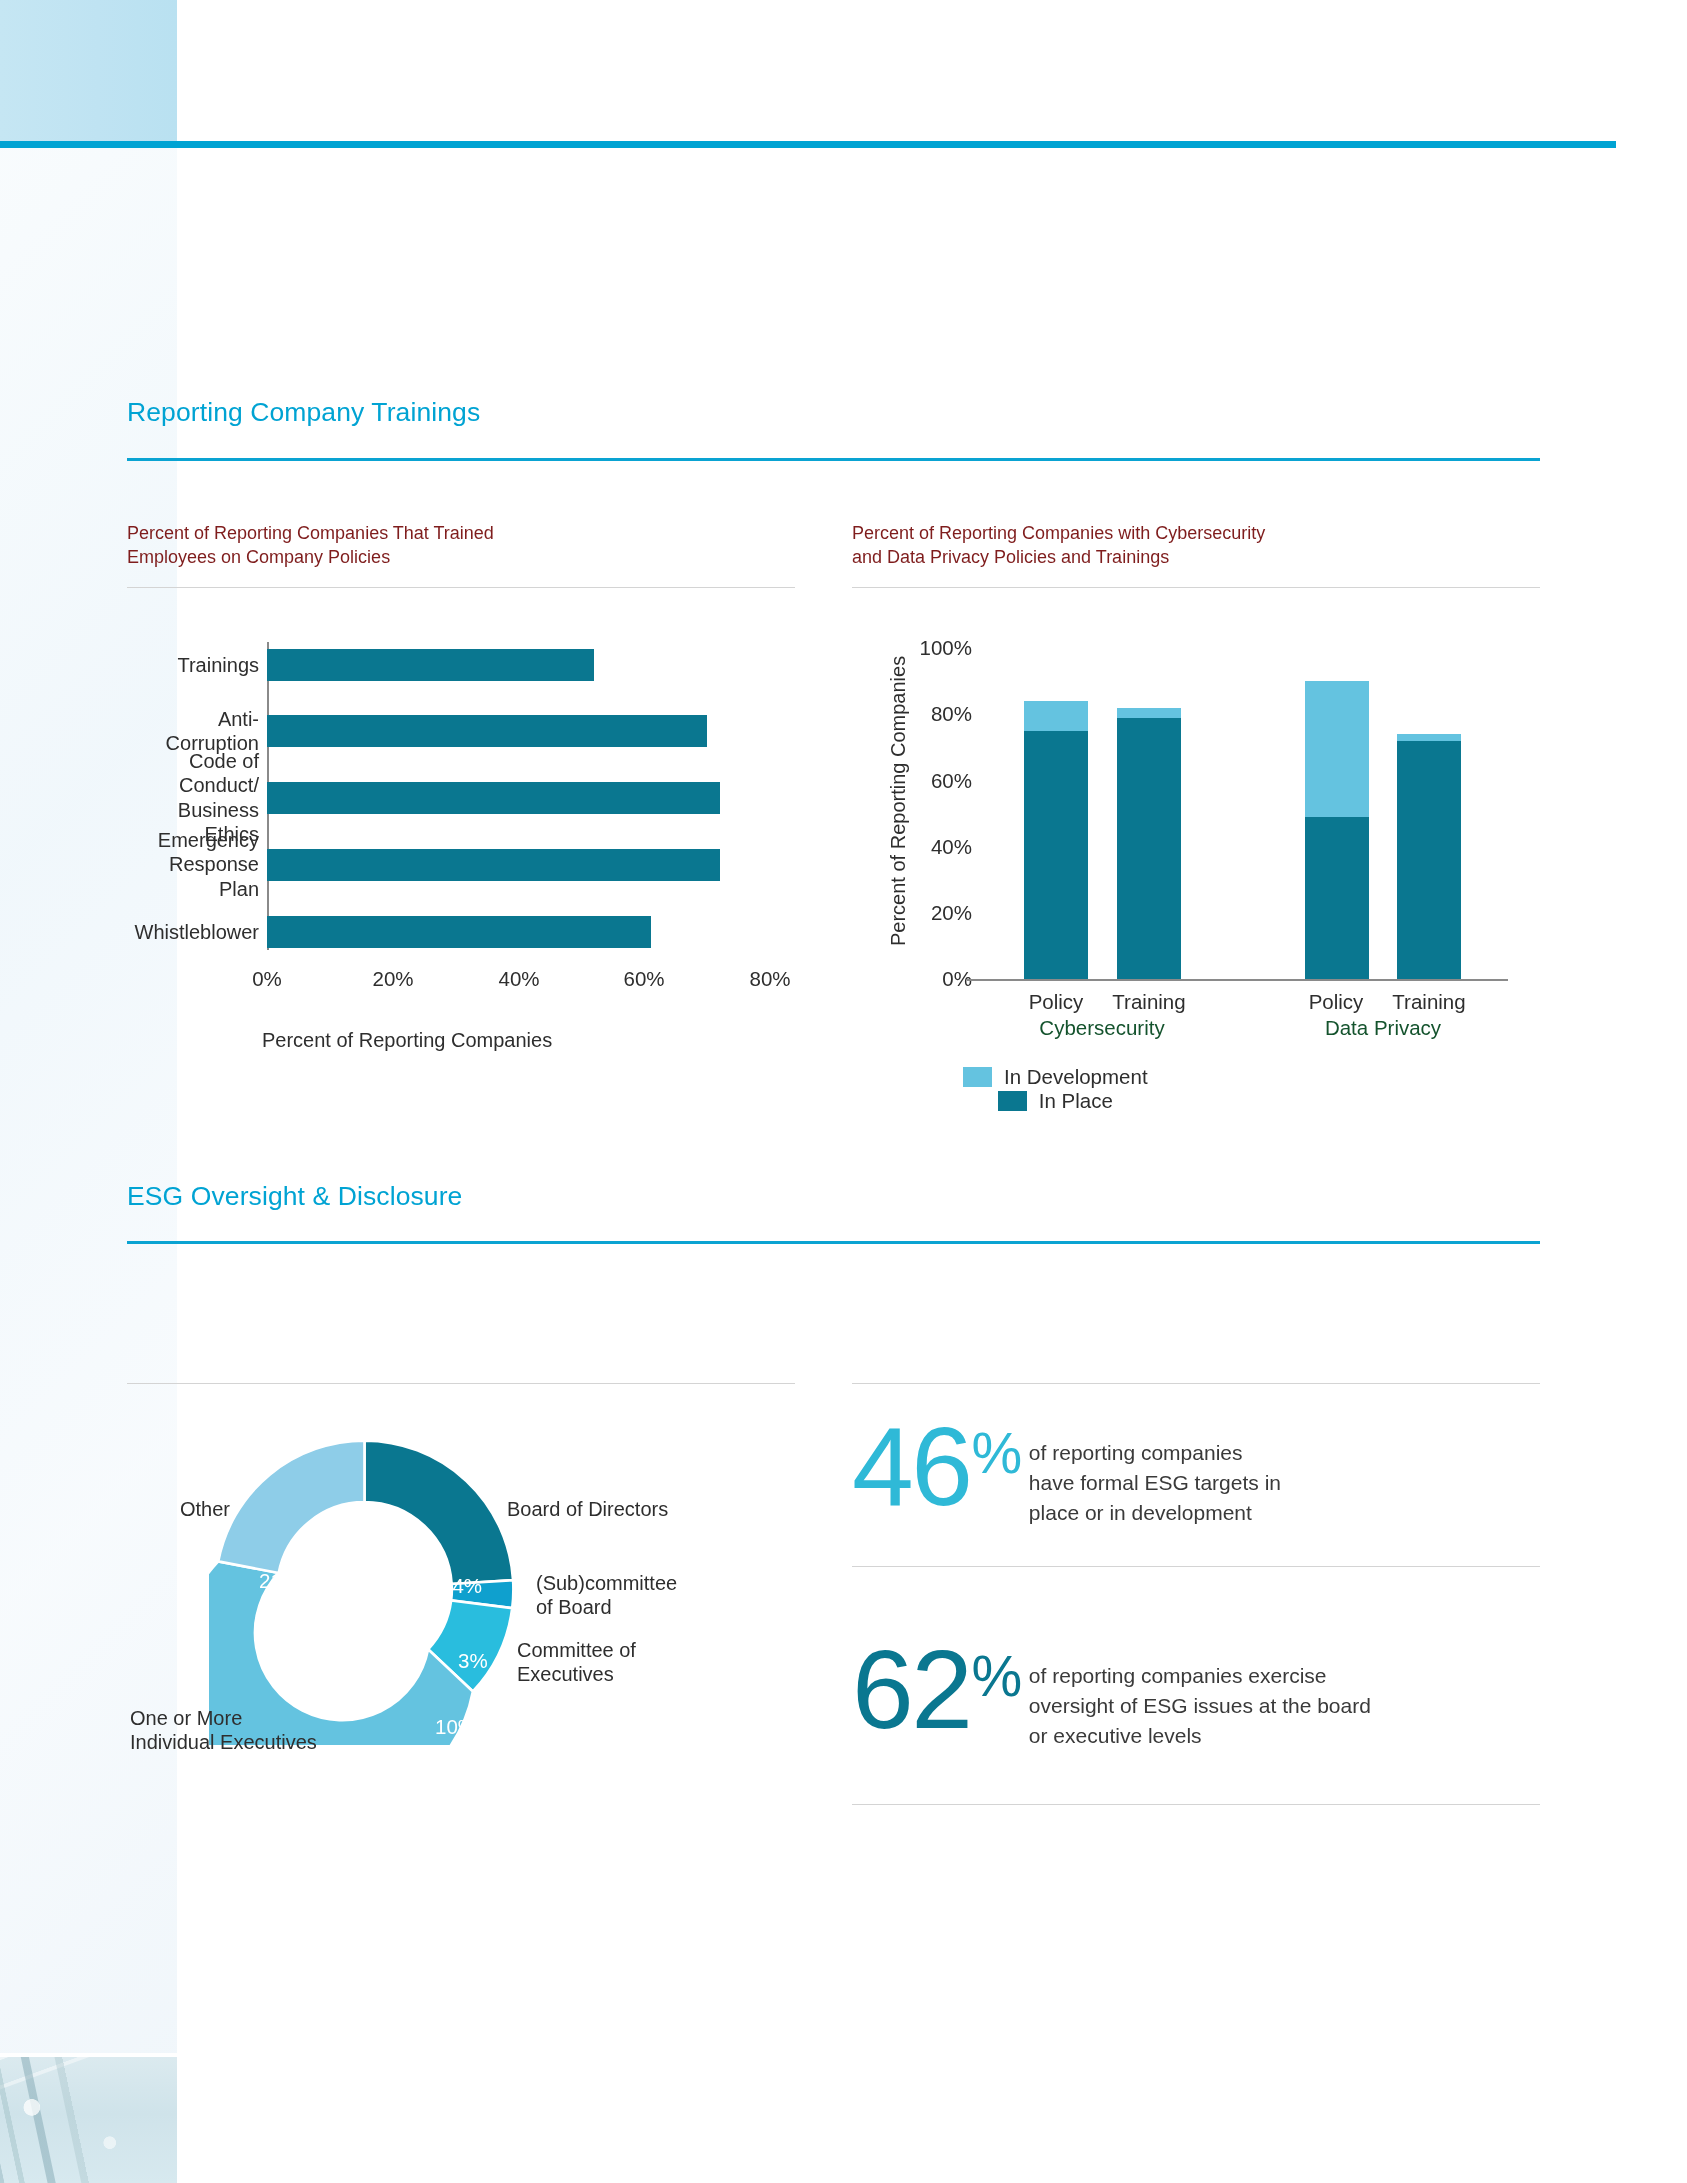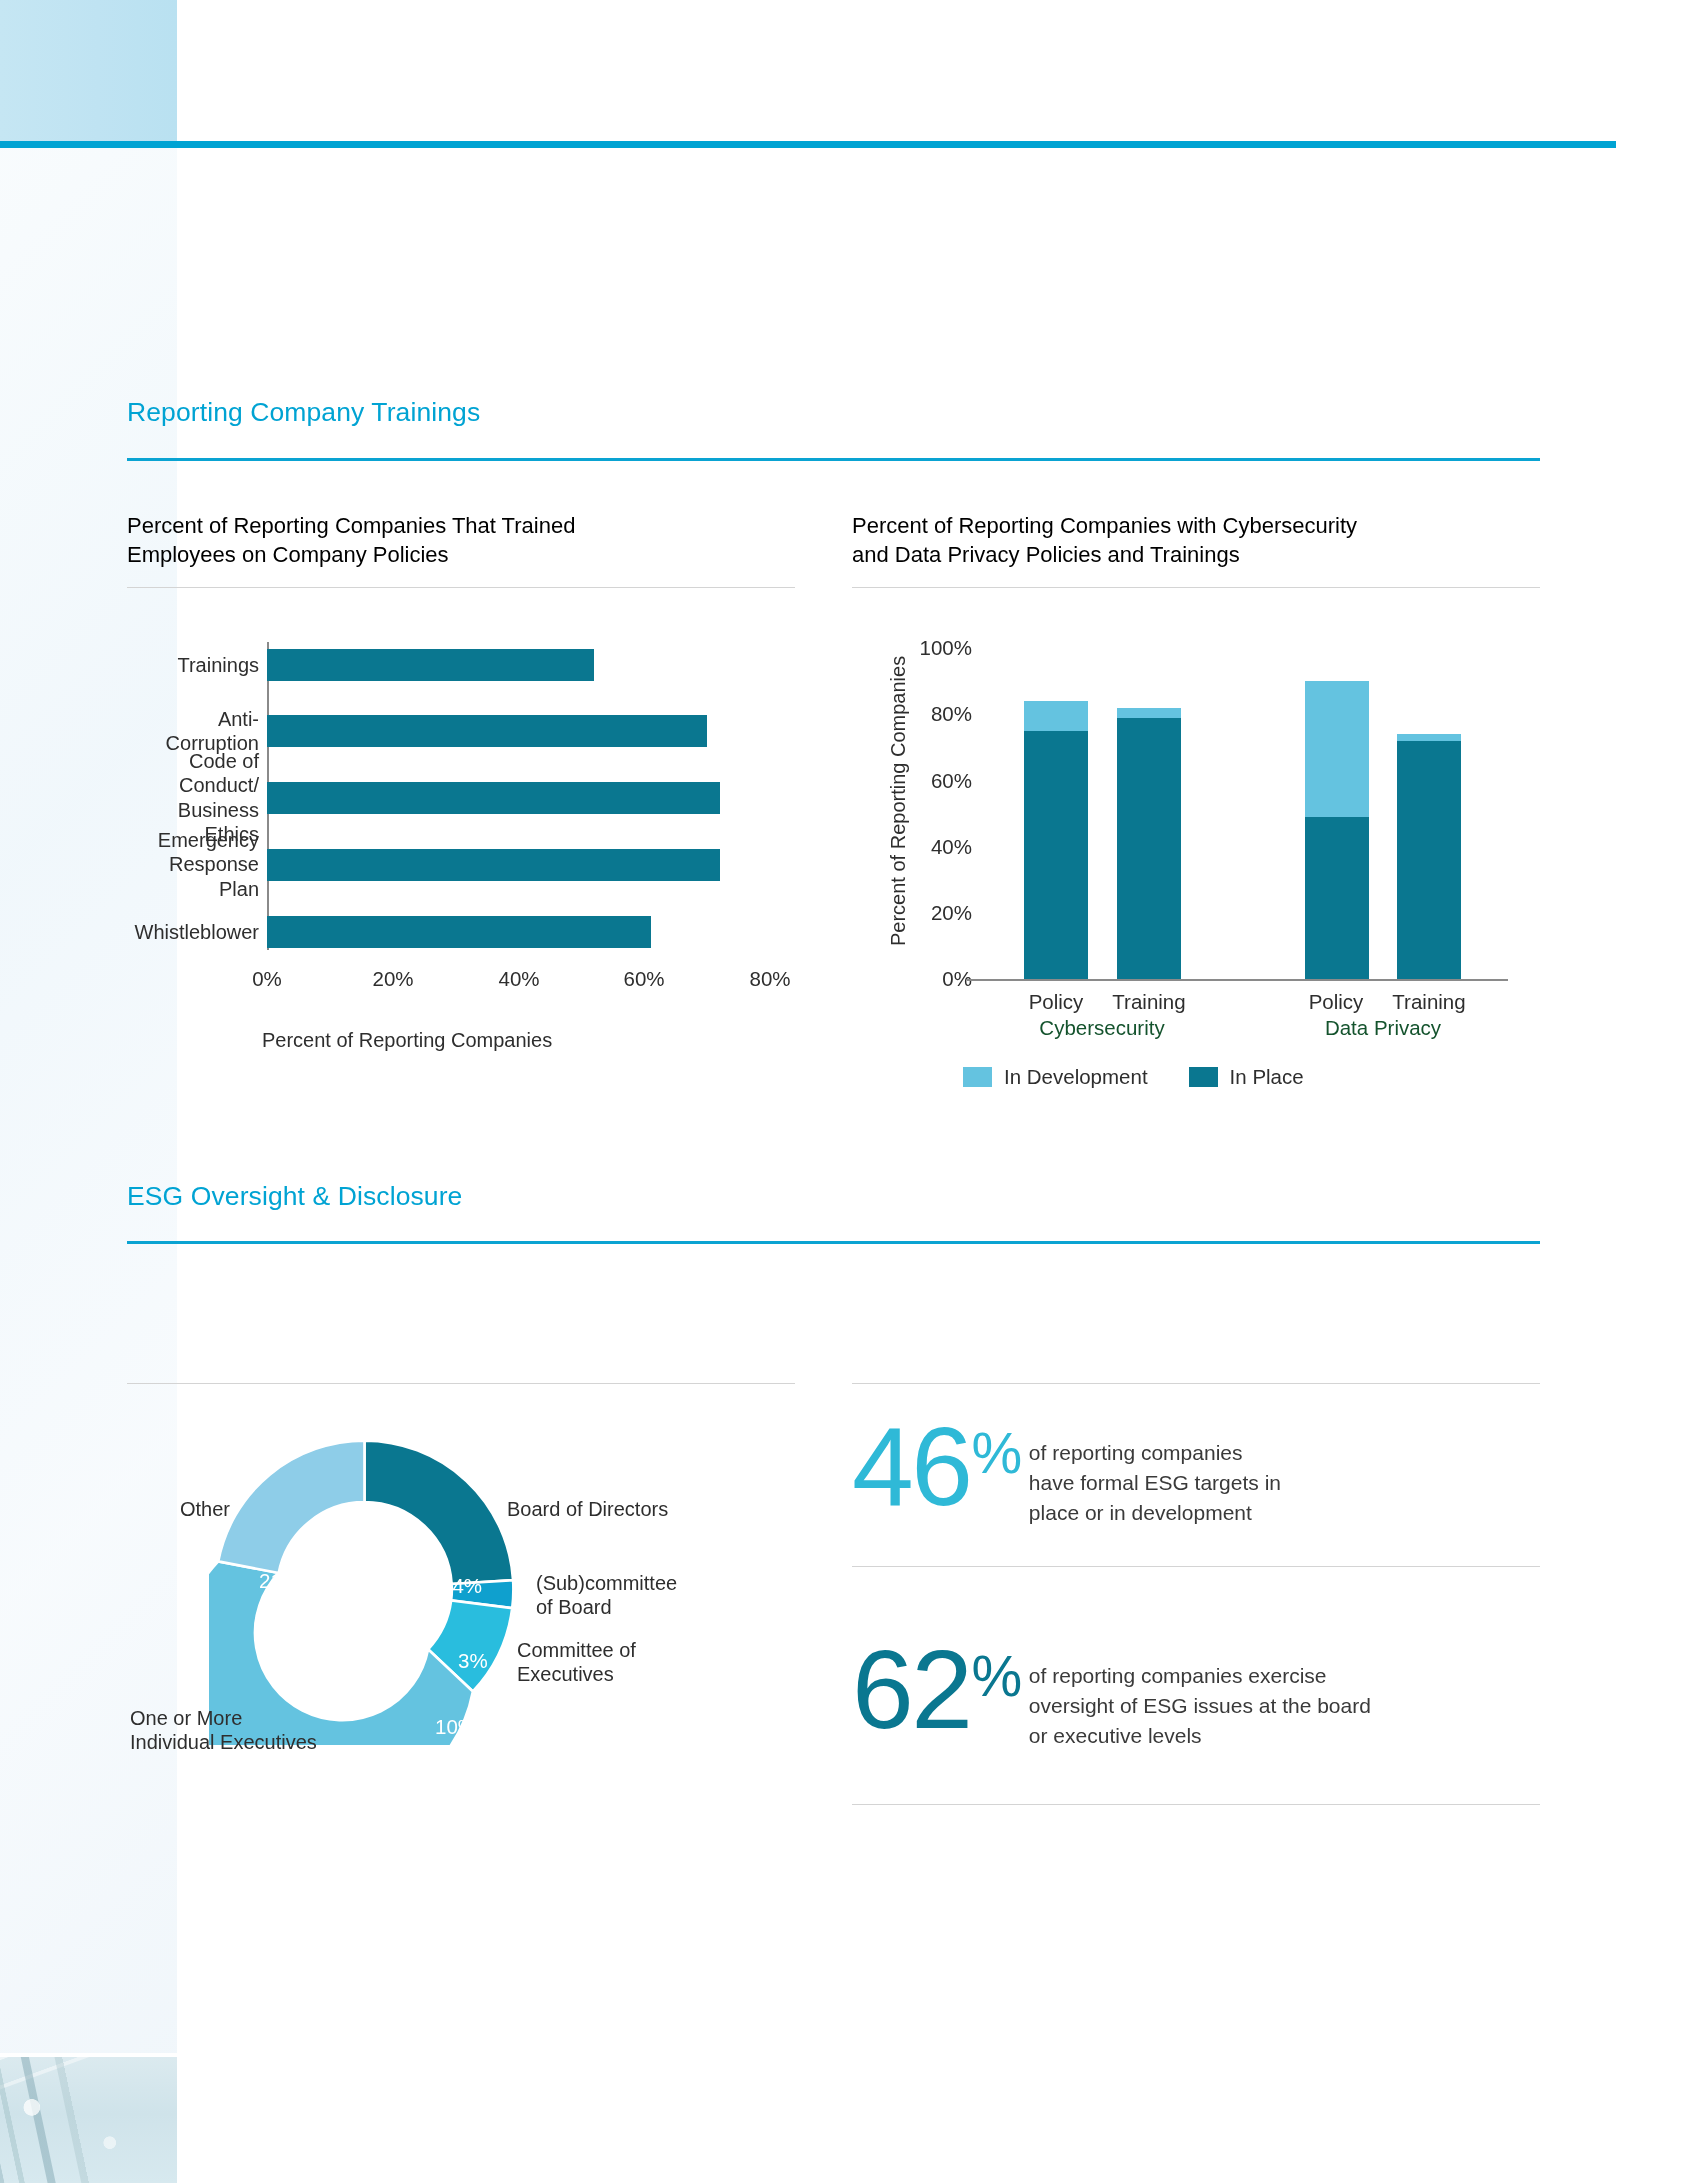--- a/index.html
+++ b/index.html
@@ -67,24 +67,25 @@
     white-space: nowrap;
   }
   .section-rule {
     position: absolute;
     height: 3.3px;
     background: #0aa3d2;
   }
 
   .panel-title {
     position: absolute;
-    font-size: 22px;
+    font-size: 18px;
     line-height: 1.32;
-    color: #000000;
+    color: #7f1d1d;
     white-space: pre-line;
+    margin-top: 11px;
   }
   .panel-rule {
     position: absolute;
     height: 1.3px;
     background: #d4d4d4;
   }
 
   
   .hbar-chart { position: absolute; }
   .hbar-axis {
@@ -164,21 +165,21 @@
     white-space: nowrap;
   }
   .col-group {
     position: absolute;
     font-size: 20.5px;
     color: #14532d;
     text-align: center;
     transform: translateX(-50%);
     white-space: nowrap;
   }
-  .legend { position: absolute; display: flex; align-items: center; }
+  .legend { position: absolute; display: flex; align-items: center; flex-direction: column; }
   .legend-item { display: flex; align-items: center; margin-right: 41px; }
   .legend-swatch { width: 29px; height: 20px; margin-right: 12px; }
   .legend-text { font-size: 20.5px; color: #2e2e2e; white-space: nowrap; }
 
   
   .donut-wrap { position: absolute; }
   .donut-label {
     position: absolute;
     font-size: 20px;
     line-height: 1.22;

